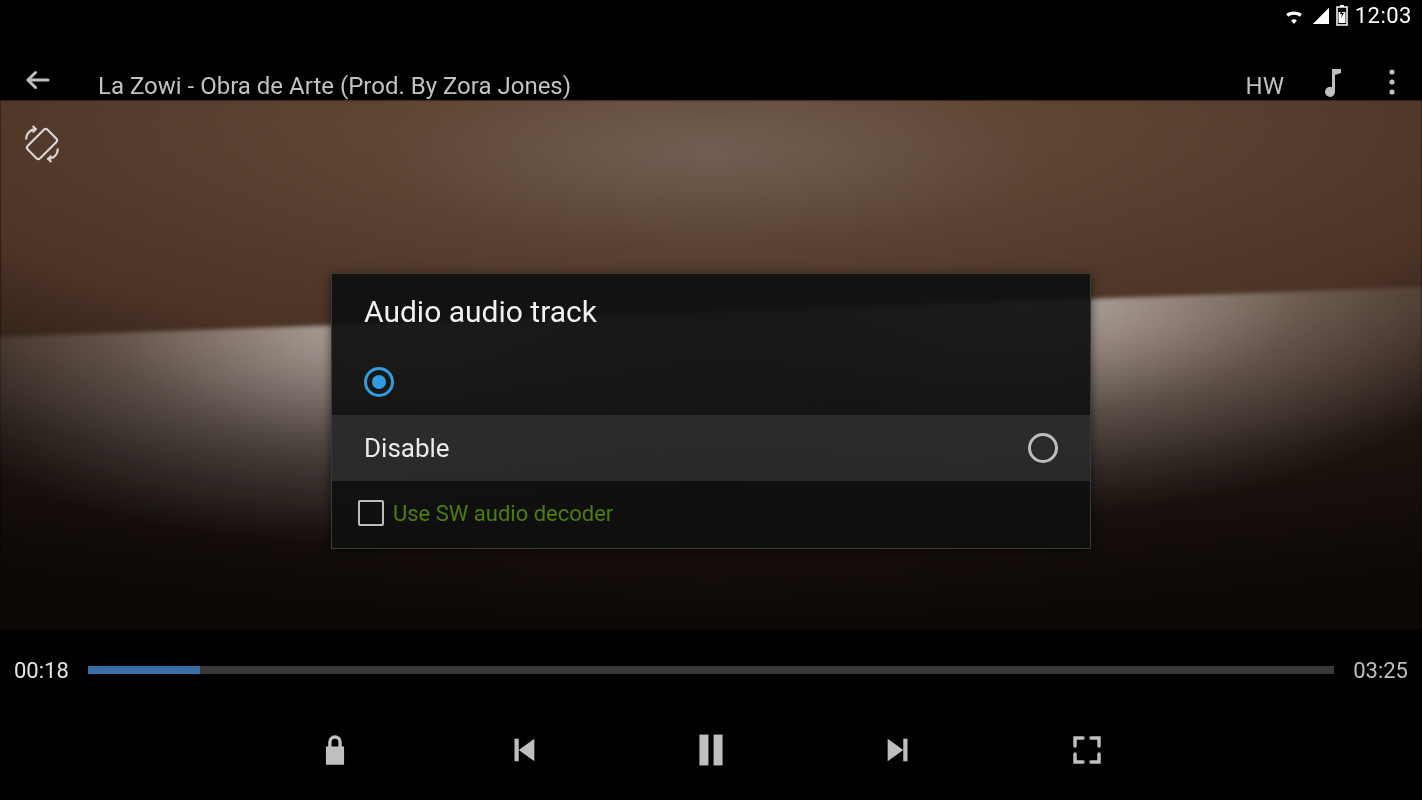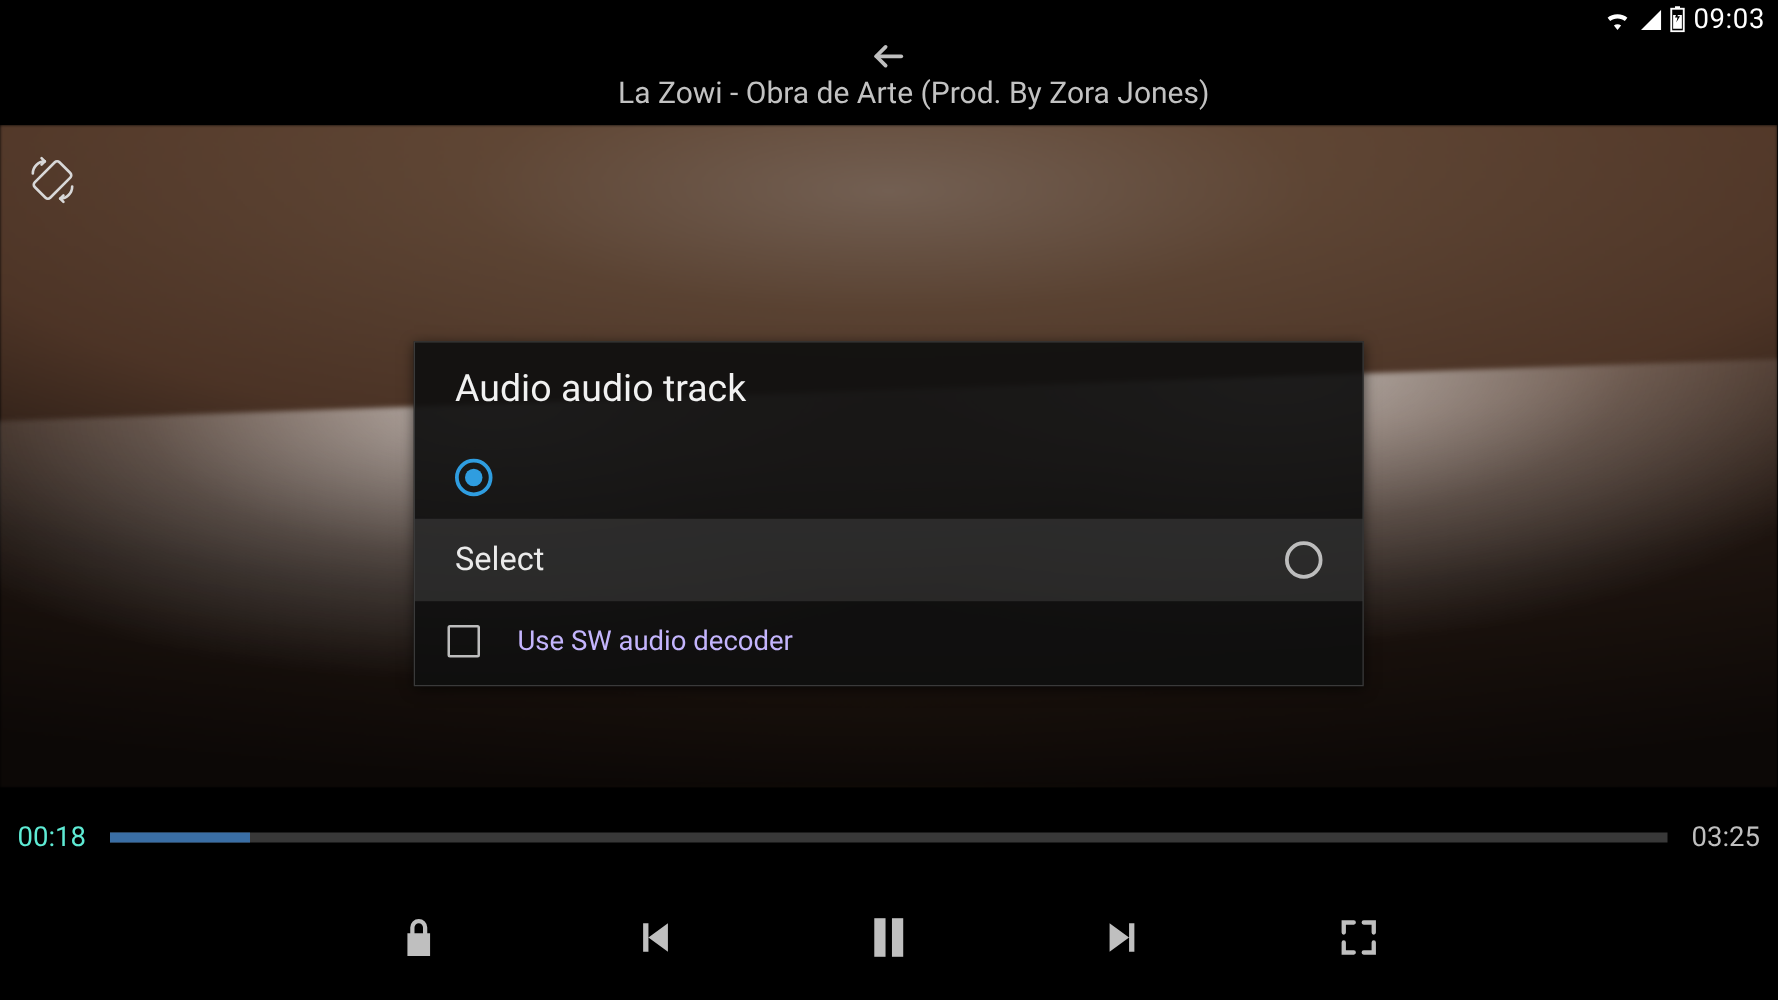--- a/index.html
+++ b/index.html
@@ -5,21 +5,21 @@
   * { box-sizing: border-box; margin: 0; padding: 0; }
   html, body { width: 1422px; height: 800px; overflow: hidden; background: #000; font-family: "Roboto", "Helvetica Neue", Arial, sans-serif; color: #fff; }
   .screen { position: relative; width: 1422px; height: 800px; background: #000; }
 
   
   .statusbar { position: absolute; top: 0; left: 0; right: 0; height: 30px; display:flex; justify-content:flex-end; align-items:center; padding: 0 10px; gap: 6px; background:#000; font-size: 22px; color:#fff; }
   .statusbar .time { font-weight: 400; letter-spacing: 0.5px; }
   .statusbar .icon { display:inline-flex; align-items:center; }
 
   
-  .appbar { position: absolute; top: 30px; left: 0; right: 0; height: 70px; display:flex; align-items:center; padding: 0 18px; background: rgba(0,0,0,0.0); flex-direction: column; }
+  .appbar { position: absolute; top: 30px; left: 0; right: 0; height: 70px; display:flex; align-items:flex-end; padding: 0 18px; background: rgba(0,0,0,0.0); }
   .appbar .back { width: 40px; height: 40px; display:flex; align-items:center; justify-content:center; color:#bfbfbf; cursor:pointer; }
   .appbar .title { margin-left: 40px; font-size: 24px; color:#c2c2c2; font-weight:400; white-space: nowrap; }
   .appbar .spacer { flex: 1; }
   .appbar .hw { font-size: 24px; color:#bfbfbf; margin-right: 30px; cursor:pointer;margin-top:24px; }
   .appbar .audio-icon { width: 36px; height: 36px; display:flex; align-items:center; justify-content:center; color:#bfbfbf; margin-right: 30px; cursor:pointer; }
   .appbar .more { width: 24px; height: 36px; display:flex; align-items:center; justify-content:center; cursor:pointer; color:#bfbfbf; }
 
   
   .video { position:absolute; top: 100px; left: 0; right: 0; bottom: 170px; overflow: hidden; }
   .video .bg { position:absolute; inset:0; background:
@@ -31,38 +31,38 @@
   .video .wave { position:absolute; left:-5%; right:-5%; top:40%; height:75%; background:
       radial-gradient(60% 100% at 30% 0%, rgba(255,255,255,0.6) 0%, rgba(255,255,255,0.2) 30%, transparent 55%),
       radial-gradient(60% 100% at 70% 0%, rgba(255,255,255,0.6) 0%, rgba(255,255,255,0.2) 30%, transparent 55%);
       transform: skewY(-2deg);
       filter: blur(2px);
   }
   .rotate-btn { position:absolute; top: 120px; left: 18px; width:48px; height:48px; display:flex; align-items:center; justify-content:center; color:#d8d8d8; cursor:pointer; }
 
   
   .progress { position:absolute; left: 0; right: 0; bottom: 100px; height: 60px; display:flex; align-items:center; padding: 0 14px; background: rgba(0,0,0,0.45); }
-  .progress .time { font-size: 22px; color:#5eead4; width: 64px; }
+  .progress .time { font-size: 22px; color:#e5e5e5; width: 64px; }
   .progress .time.right { color:#bfbfbf; text-align: right; }
   .progress .track { flex:1; height: 8px; background: rgba(255,255,255,0.22); position:relative; margin: 0 10px; cursor:pointer; }
   .progress .fill { position:absolute; left:0; top:0; bottom:0; background:#3a6ea5; }
 
   
   .controls { position:absolute; left:0; right:0; bottom:0; height: 100px; display:flex; align-items:center; justify-content:center; gap: 140px; background: rgba(0,0,0,0.55); }
   .controls .cbtn { width:48px; height:48px; display:flex; align-items:center; justify-content:center; color:#bfbfbf; cursor:pointer; }
 
   
   .dialog { position:absolute; left: 331px; top: 273px; width: 760px; background: rgba(15,15,15,0.92); border: 1px solid #3a3a3a; box-shadow: 0 2px 10px rgba(0,0,0,0.6); }
   .dialog .dtitle { padding: 20px 32px 20px; font-size: 30px; font-weight: 400; color:#f1f1f1; }
   .dialog .row { display:flex; align-items:center; justify-content:space-between; padding: 18px 32px; font-size: 26px; color:#eaeaea; cursor:pointer; }
   .dialog .row.highlight { background: rgba(255,255,255,0.10); }
   .dialog .radio { width:30px; height:30px; border-radius:50%; border:3px solid #bdbdbd; position:relative; flex-shrink:0; }
   .dialog .radio.selected { border-color:#2f9de0; }
   .dialog .radio.selected::after { content:""; position:absolute; inset:5px; border-radius:50%; background:#2f9de0; }
-  .dialog .footer { display:flex; align-items:center; gap: 30px; padding: 18px 26px 22px; font-size: 22px; color:#c4b5fd; border-top: 1px solid rgba(255,255,255,0.0); cursor:pointer; }
+  .dialog .footer { display:flex; align-items:center; gap: 9px; padding: 18px 26px 22px; font-size: 22px; color:#4d7c0f; border-top: 1px solid rgba(255,255,255,0.0); cursor:pointer; }
   .dialog .checkbox { width:26px; height:26px; border:2px solid #bdbdbd; border-radius:2px; flex-shrink:0; }
 </style>
 </head>
 <body>
 
 <div class="screen">
 
   <div class="statusbar">
     <span class="icon">
       <svg width="22" height="18" viewBox="0 0 24 20" fill="#fff">
@@ -75,21 +75,21 @@
         </svg>
     </span>
     <span class="icon">
       <svg width="14" height="22" viewBox="0 0 14 22" fill="none">
           <rect x="2" y="3" width="10" height="18" stroke="#fff" stroke-width="1.5"></rect>
           <rect x="5" y="1" width="4" height="2" fill="#fff"></rect>
           <rect x="3.5" y="8" width="7" height="11" fill="#fff"></rect>
           <path d="M7 5l-2 5h2l-1 4 3-5H7l1-4z" fill="#000"></path>
         </svg>
     </span>
-    <span class="time">09:03</span>
+    <span class="time">12:03</span>
   </div>
 
   <div class="appbar">
     <div class="back">
       <svg width="30" height="30" viewBox="0 0 24 24" fill="none" stroke="#bfbfbf" stroke-width="2.4" stroke-linecap="round" stroke-linejoin="round">
           <path d="M20 12H4"></path>
           <path d="M10 18l-6-6 6-6"></path>
         </svg>
     </div>
     <div class="title">La Zowi - Obra de Arte (Prod. By Zora Jones)</div>
@@ -160,21 +160,21 @@
         </svg>
     </div>
   </div>
 
   <div class="dialog">
     <div class="dtitle">Audio audio track</div>
     <div class="row">
       <span class="radio selected"></span>
     </div>
     <div class="row highlight">
-      <span>Select</span>
+      <span>Disable</span>
       <span class="radio"></span>
     </div>
     <div class="footer">
       <span class="checkbox"></span>
       <span>Use SW audio decoder</span>
     </div>
   </div>
 
 </div>
 

